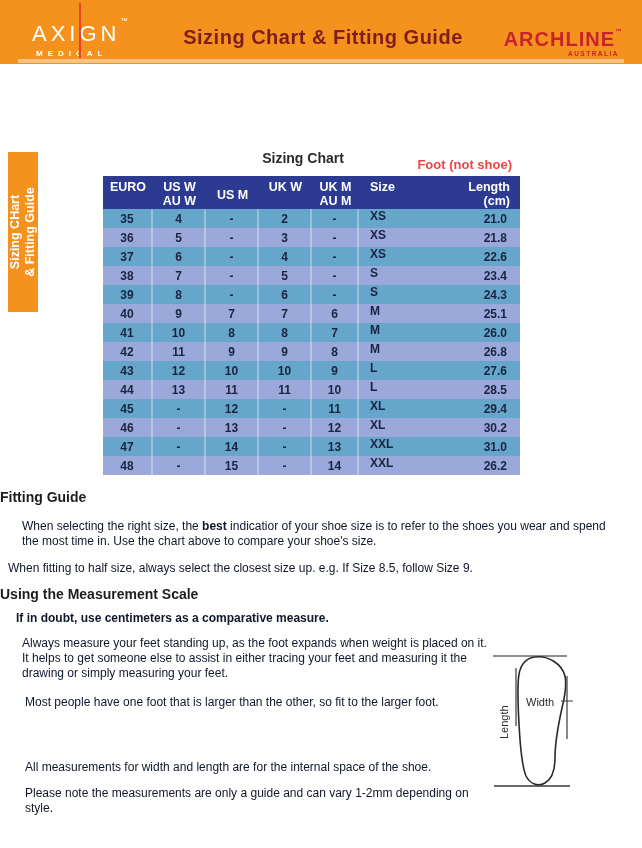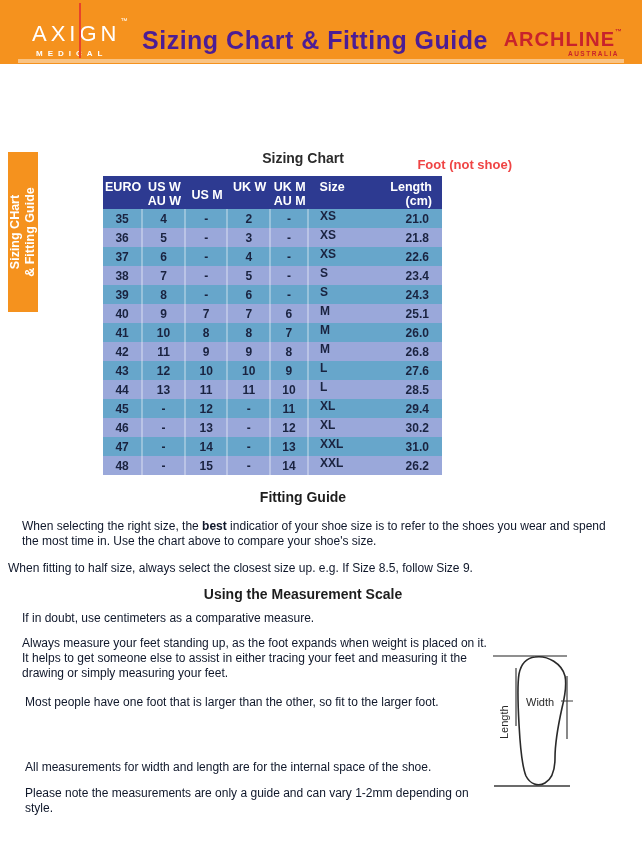--- a/index.html
+++ b/index.html
@@ -9,61 +9,61 @@
   }
   
   .topbar{position:absolute;left:0;top:0;width:642px;height:64px;background:#F5921E;}
   .topbar::after{content:"";position:absolute;left:18px;right:18px;bottom:1px;height:4px;
     background:rgba(255,255,255,.45);}
   .axign-logo{position:absolute;left:32px;top:9px;color:#fff;}
   .axign-name{font-size:22px;letter-spacing:4px;font-weight:400;line-height:24px;}
   .axign-name sup{font-size:7px;vertical-align:18px;letter-spacing:0;}
   .axign-sub{font-size:8px;font-weight:bold;letter-spacing:5px;margin-top:3px;margin-left:4px;}
   .axign-redline{position:absolute;left:47px;top:-6px;width:2px;height:55px;background:#E8432B;}
-  .page-title{position:absolute;left:115px;top:26px;width:400px;text-align:center;
-    color:#4c1d95;font-size:25px;font-weight:bold;letter-spacing:.5px;}
+  .page-title{position:absolute;left:123px;top:26px;width:400px;text-align:center;
+    color:#7f1d1d;font-size:20px;font-weight:bold;letter-spacing:.5px;}
   .archline-logo{position:absolute;right:20px;top:22px;color:#C8232C;text-align:right;}
   .archline-name{font-size:20px;font-weight:bold;letter-spacing:1px;line-height:20px;}
   .archline-name sup{font-size:7px;vertical-align:12px;letter-spacing:0;}
   .archline-sub{font-size:6.5px;font-weight:bold;letter-spacing:1.5px;margin-top:1px;padding-right:3px;}
   
   .side-tab{position:absolute;left:8px;top:152px;width:30px;height:160px;background:#F5921E;
     display:flex;align-items:center;justify-content:center;}
   .side-tab-inner{transform:rotate(-90deg);white-space:nowrap;text-align:center;
     color:#fff;font-weight:bold;font-size:12.5px;line-height:15px;}
   
   .chart-title{position:absolute;left:103px;top:150px;width:400px;text-align:center;
     font-size:14px;font-weight:bold;color:#2b2b2b;}
   .foot-note{position:absolute;left:400px;top:157px;width:112px;text-align:right;
     font-size:13px;font-weight:bold;color:#ef4444;}
-  .size-table{position:absolute;left:103px;top:176px;width:339px;border-radius:7px;}
+  .size-table{position:absolute;left:103px;top:176px;width:417px;border-radius:7px;}
   .t-head{display:flex;background:#2D3A91;color:#fff;height:33px;}
   .hcell{font-size:12.5px;font-weight:bold;line-height:14px;padding-top:4px;
     display:flex;flex-direction:column;align-items:center;box-sizing:border-box;}
   .trow{display:flex;height:19px;}
   .trow:nth-child(odd){background:#67A6CB;}
   .trow:nth-child(even){background:#9AA8DA;}
   .cell{font-size:12px;font-weight:bold;color:#1a2340;display:flex;align-items:center;
     justify-content:center;box-sizing:border-box;}
   .c0{width:50px;}.c1{width:53px;}.c2{width:53px;justify-content:center;}.c3{width:53px;}.c4{width:47px;}
   .c5{width:61px;}.c6{width:100px;}
   .cell.c0,.cell.c1,.cell.c2,.cell.c3,.cell.c4{border-right:2px solid rgba(255,255,255,.32);}
   .cell.c5,.hcell.c5{justify-content:flex-start;align-items:flex-start;padding-left:11px;}
   .hcell.c5{justify-content:flex-start;}
   .cell.c6{justify-content:flex-end;padding-right:13px;}
   .hcell.c6{align-items:flex-end;padding-right:10px;}
   
-  .h-center{position:absolute;left:0;width:606px;text-align:center;
+  .h-center{position:absolute;left:0;width:606px;text-align:left;
     font-size:14px;font-weight:bold;color:#1d1d1d;}
   .fg-heading{top:489px;}
   .ms-heading{top:586px;}
   .para{position:absolute;font-size:12px;line-height:15px;color:#0f172a;}
   .p1{left:22px;top:519px;width:588px;}
   .p2{left:8px;top:561px;width:588px;}
-  .p3{left:22px;top:611px;width:588px;}
+  .p3{left:16px;top:611px;width:588px;font-weight:bold;}
   .p4{left:22px;top:636px;width:470px;}
   .p5{left:25px;top:695px;width:560px;}
   .p6{left:25px;top:760px;width:560px;}
   .p7{left:25px;top:786px;width:462px;}
   
   .foot-diagram{position:absolute;left:488px;top:646px;}
 </style>
 </head>
 <body>
 

